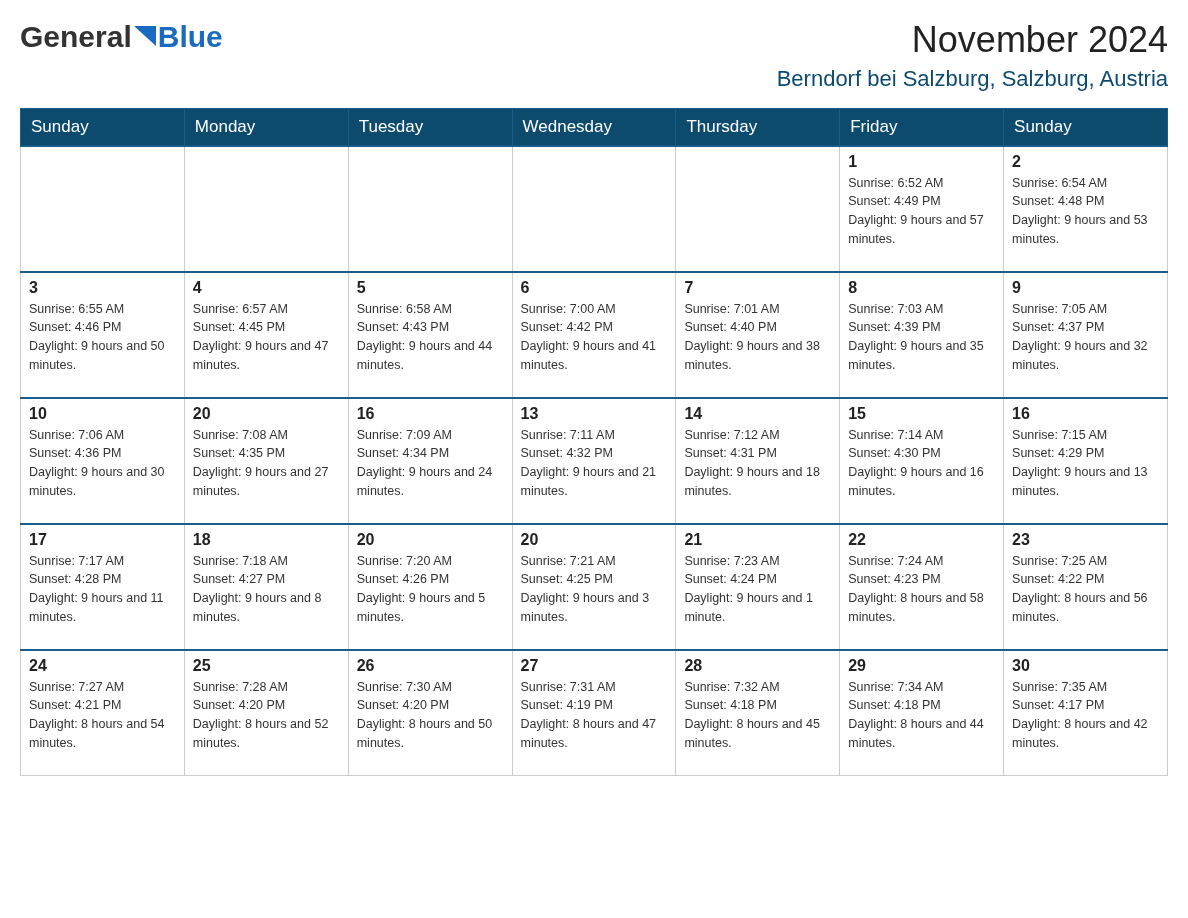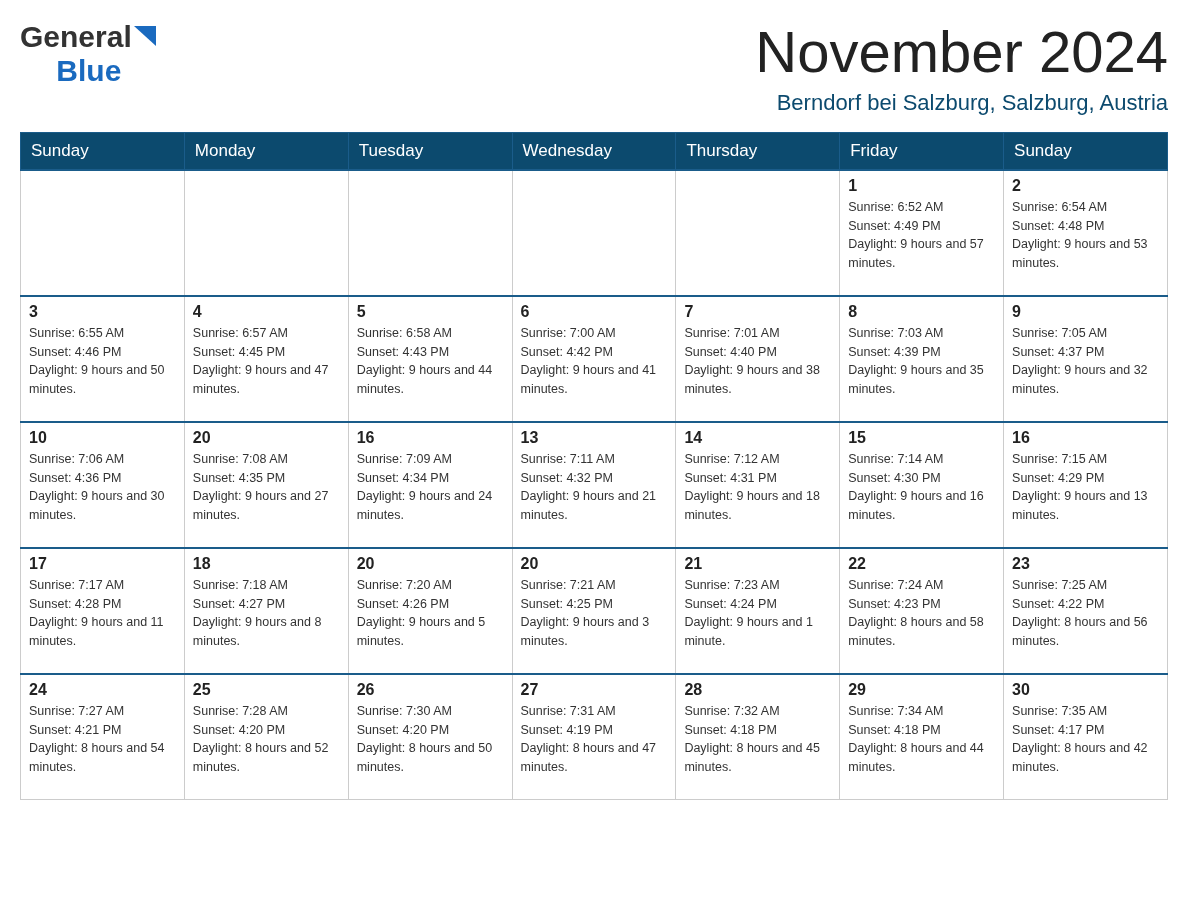--- a/index.html
+++ b/index.html
@@ -11,28 +11,27 @@
       min-height: 918px;
     }
     .header-section {
       display: flex;
       justify-content: space-between;
       align-items: flex-start;
       margin-bottom: 16px;
     }
     .logo-area {
       display: flex;
-      flex-direction: column;
-      align-items: center;
+      align-items: flex-end;
     }
     .title-area {
       text-align: right;
     }
     .month-title {
-      font-size: 58px;
+      font-size: 36px;
       font-weight: normal;
       color: #222;
       line-height: 1.1;
     }
     .location-subtitle {
       font-size: 22px;
       color: #0c4a6e;
       margin-top: 6px;
     }
     .calendar-table {

